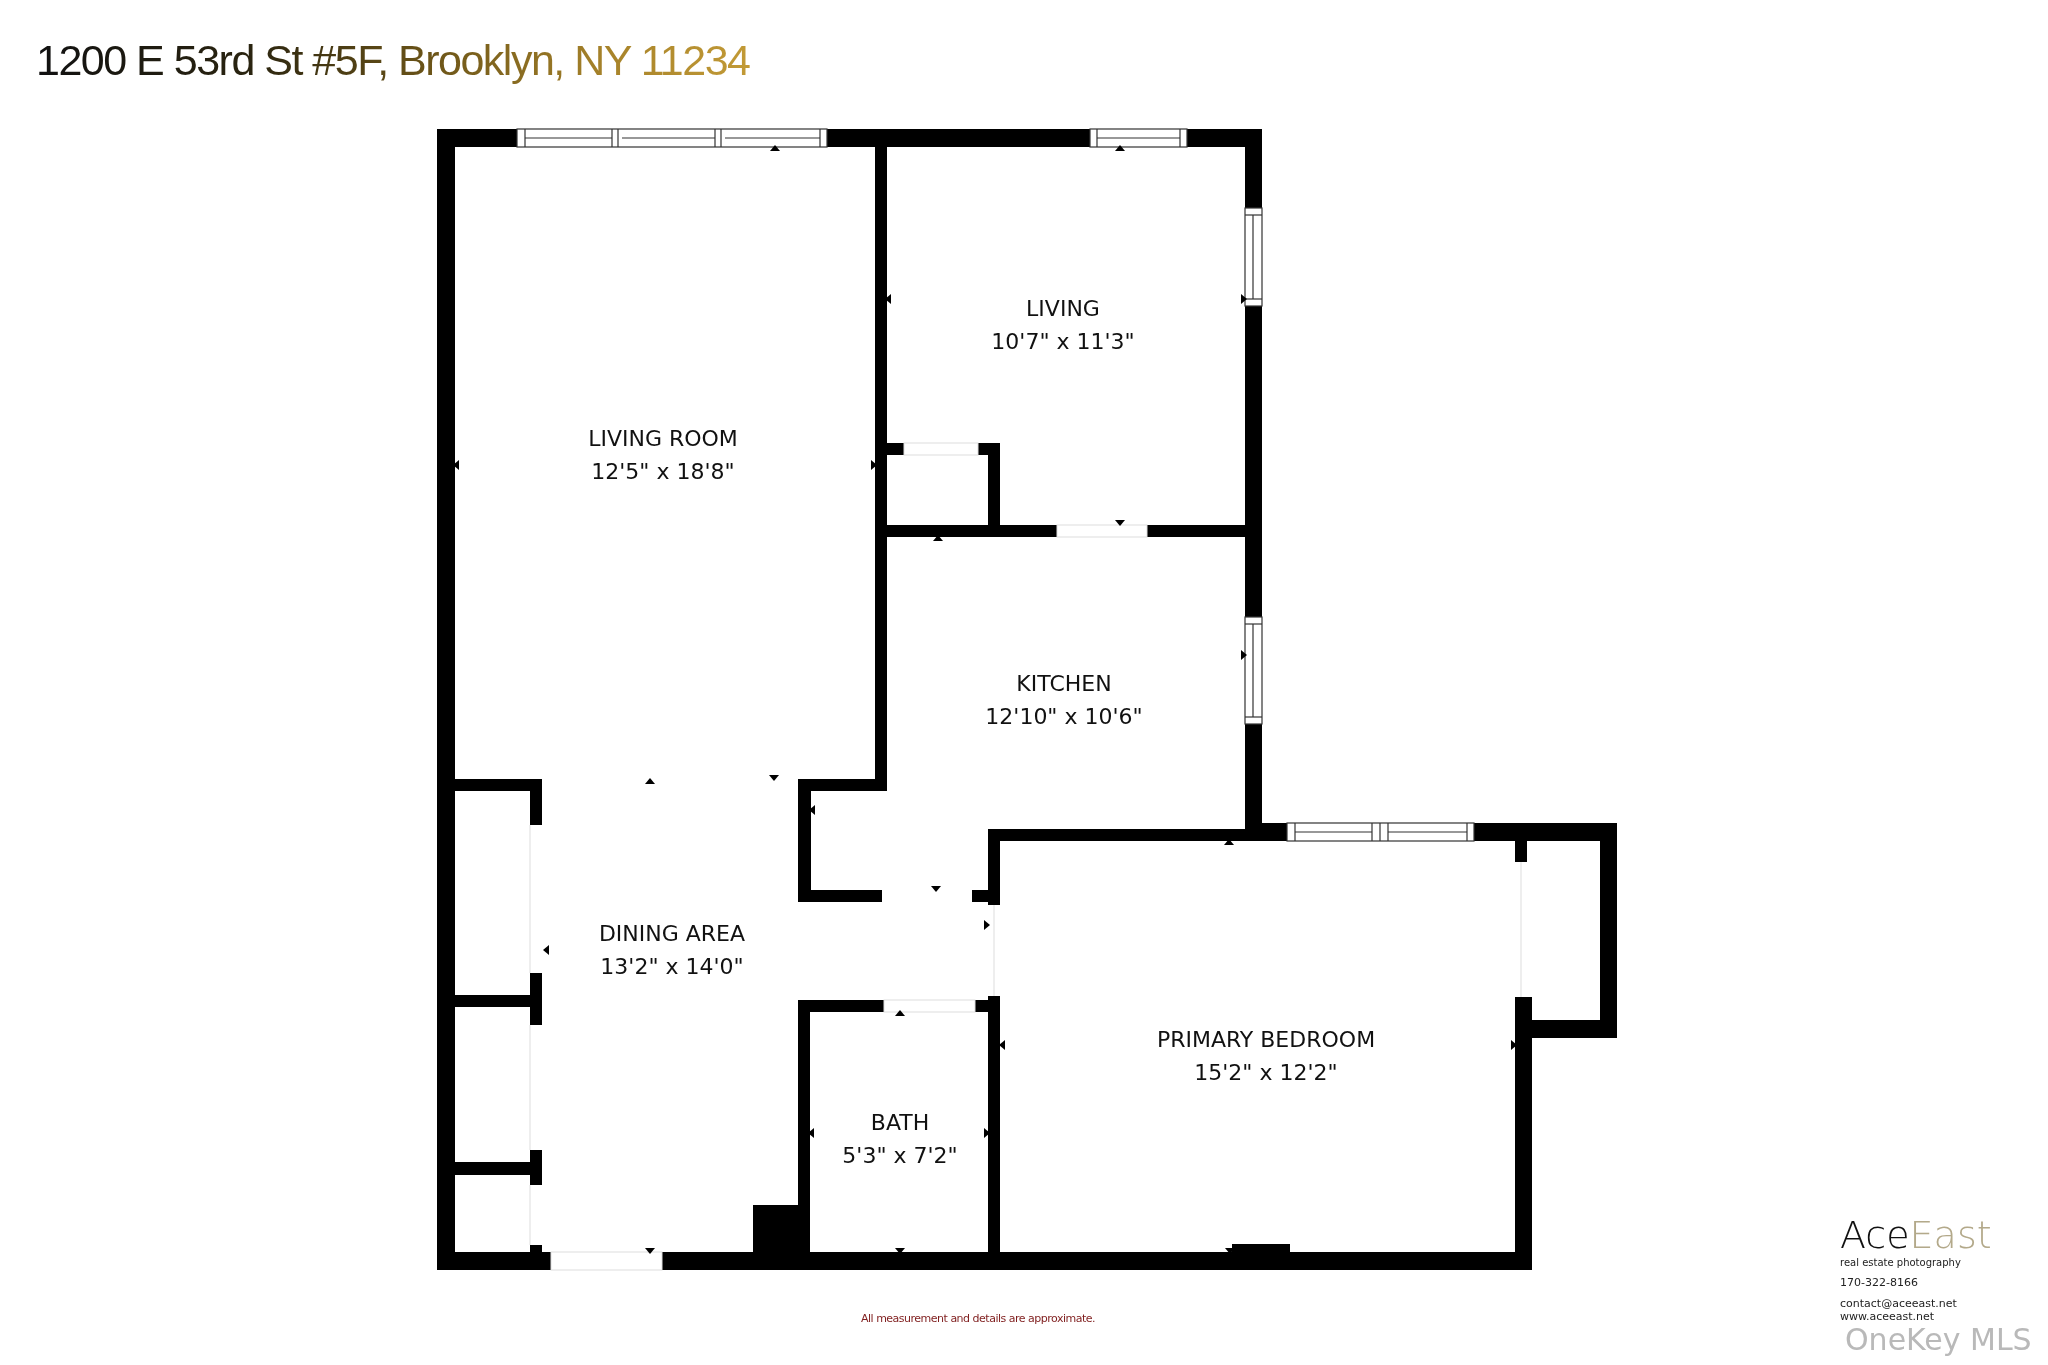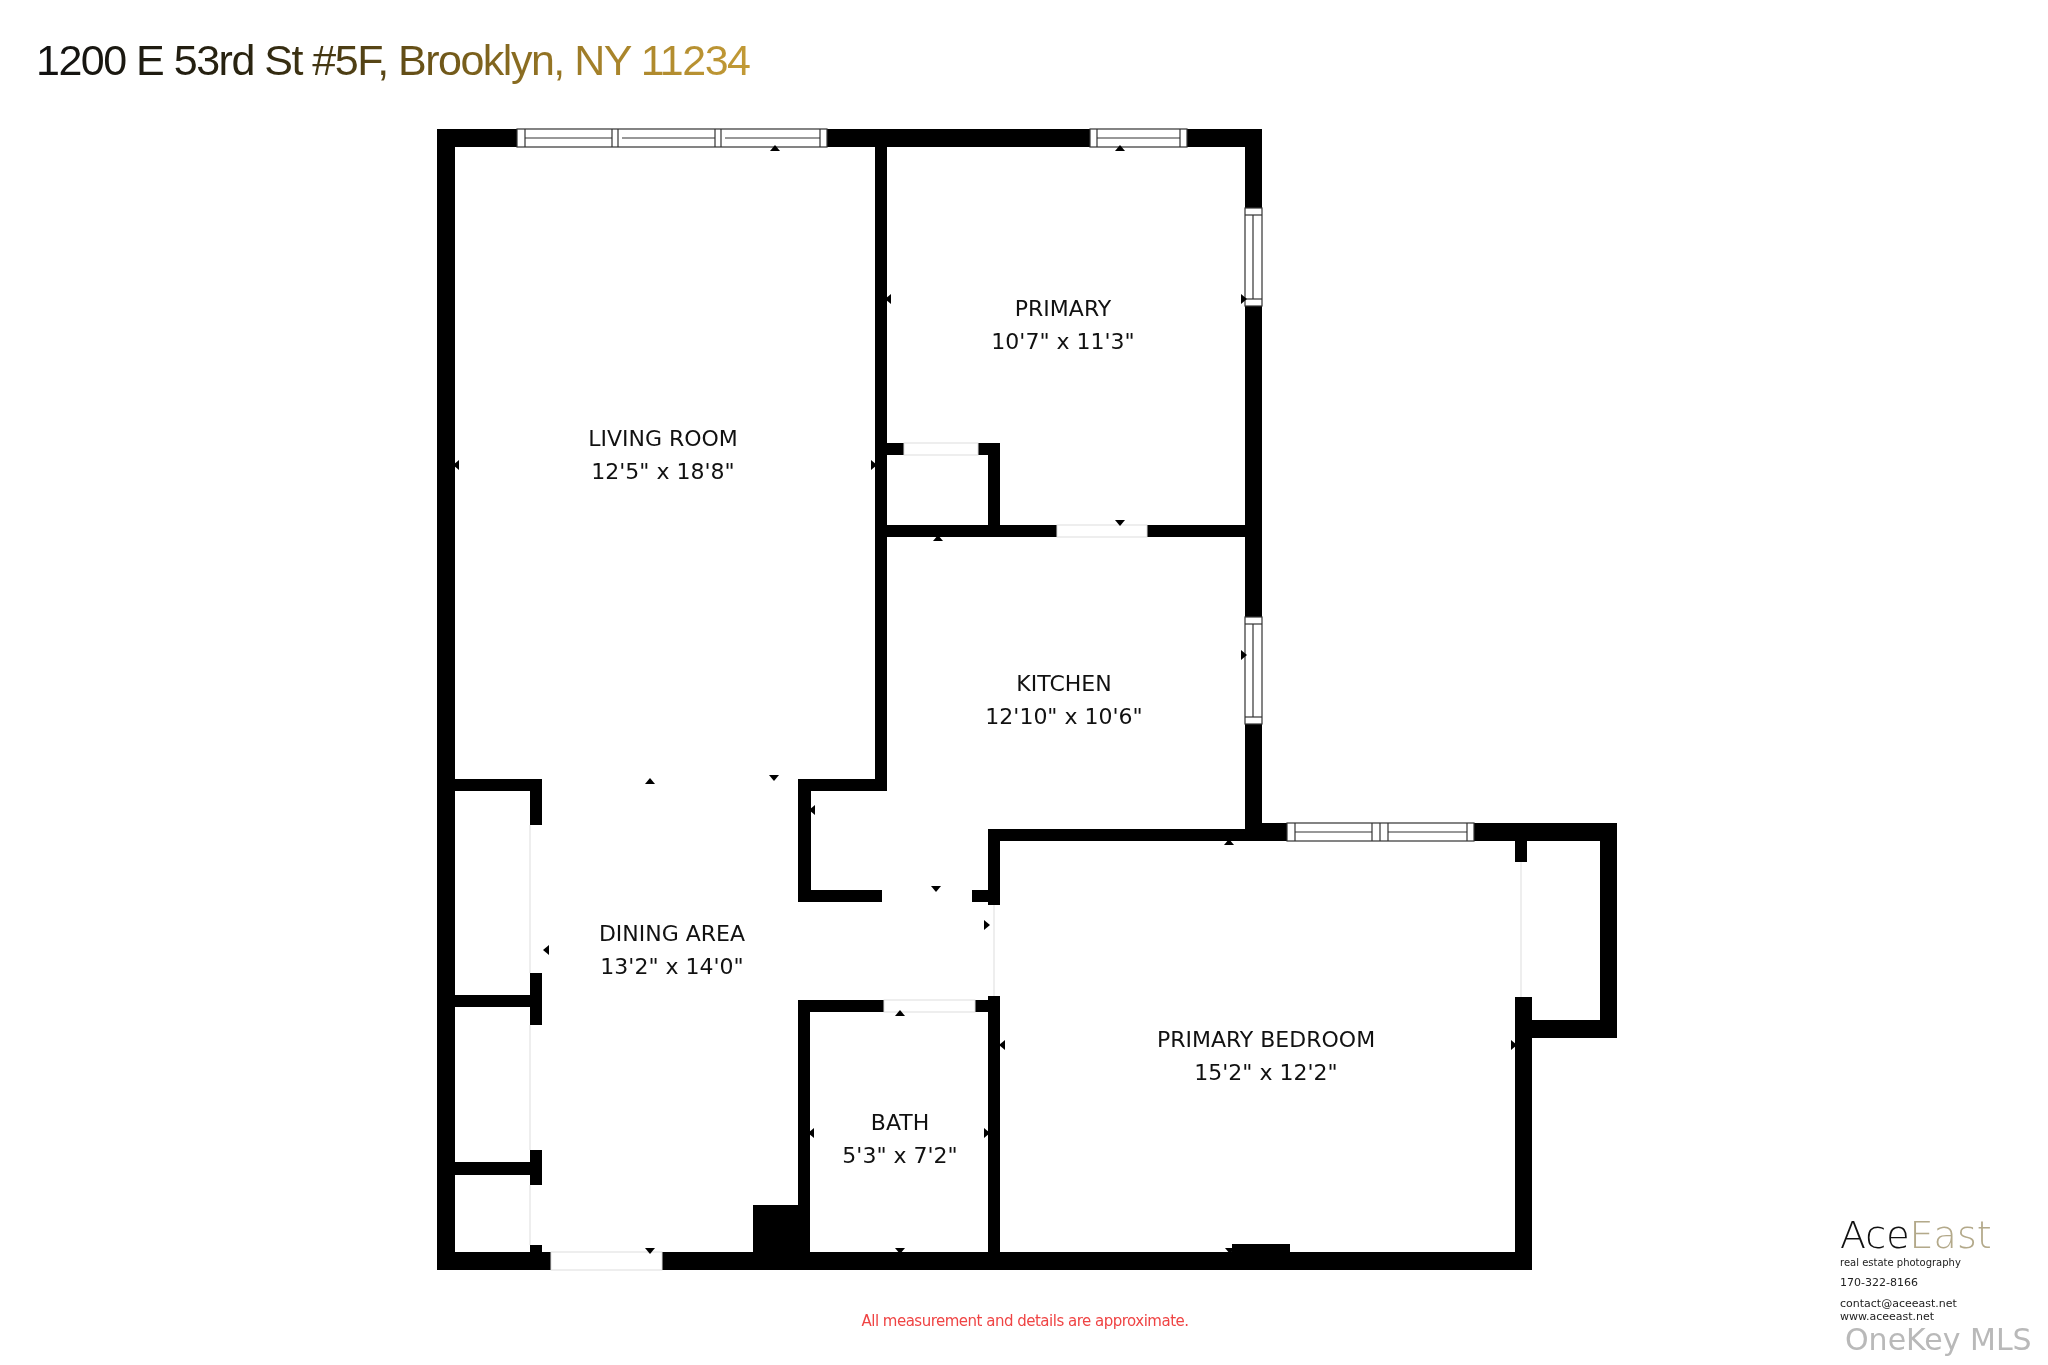--- a/index.html
+++ b/index.html
@@ -10,22 +10,22 @@
     background: linear-gradient(90deg, #111111 0%, #2a2410 30%, #6b5418 55%, #a7832a 80%, #c29a36 100%);
     -webkit-background-clip:text; background-clip:text; color:transparent;
   }
   .plan { position:absolute; left:0; top:0; width:2048px; height:1365px; }
   .room-label {
     position:absolute; transform:translateX(-50%); text-align:center; color:#111;
     font-family:"DejaVu Sans", sans-serif; font-size:22px; line-height:33px; white-space:nowrap;
   }
   .room-label .name, .room-label .dims { display:block; }
   .disclaimer {
-    position:absolute; left:1025px; top:1312px; transform:translateX(-50%);
-    font-family:"DejaVu Sans", sans-serif; font-size:15px; color:#ef4444; letter-spacing:-0.5px; white-space:nowrap;
+    position:absolute; left:978px; top:1312px; transform:translateX(-50%);
+    font-family:"DejaVu Sans", sans-serif; font-size:11px; color:#7f1d1d; letter-spacing:-0.5px; white-space:nowrap;
   }
   .logo { position:absolute; left:1840px; top:1215px; width:190px; text-align:left; }
   .logo .brand { font-family:"DejaVu Sans", sans-serif; font-weight:200; font-size:38px; letter-spacing:0px; line-height:40px; }
   .logo .brand .ace { color:#111; }
   .logo .brand .east { color:#b3a98a; }
   .logo .tag { font-size:10px; color:#222; margin-top:2px; }
   .logo .small { font-size:11px; color:#222; line-height:13px; }
   .logo .phone { margin-top:8px; }
   .logo .email { margin-top:8px; }
   .watermark {
@@ -171,21 +171,21 @@
     <polygon points="1511,1040 1511,1050 1517,1045"></polygon>
     <polygon points="1225,1248 1235,1248 1230,1254"></polygon>
   </g>
 </svg>
 
 <div class="room-label" style="left:663px; top:422px;">
   <span class="name">LIVING ROOM</span>
   <span class="dims">12'5" x 18'8"</span>
 </div>
 <div class="room-label" style="left:1063px; top:292px;">
-  <span class="name">PRIMARY</span>
+  <span class="name">LIVING</span>
   <span class="dims">10'7" x 11'3"</span>
 </div>
 <div class="room-label" style="left:1064px; top:655px;margin-top:12px;">
   <span class="name">KITCHEN</span>
   <span class="dims">12'10" x 10'6"</span>
 </div>
 <div class="room-label" style="left:672px; top:917px;">
   <span class="name">DINING AREA</span>
   <span class="dims">13'2" x 14'0"</span>
 </div>

